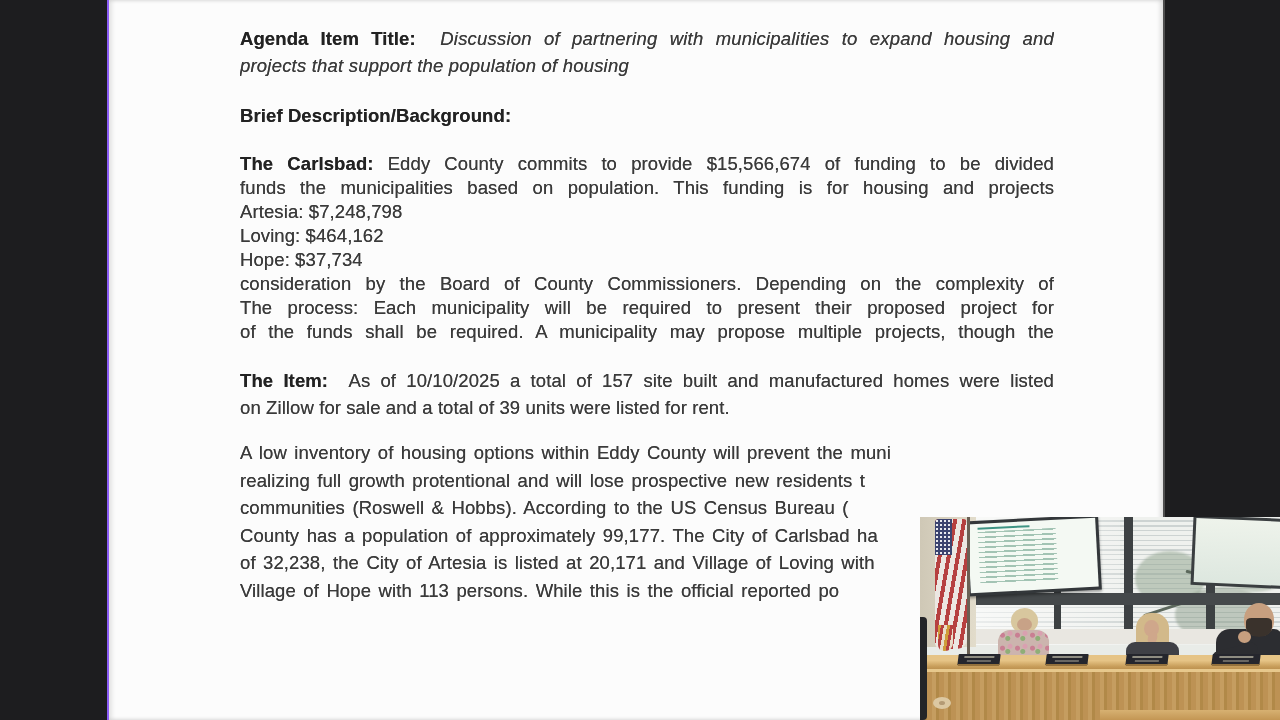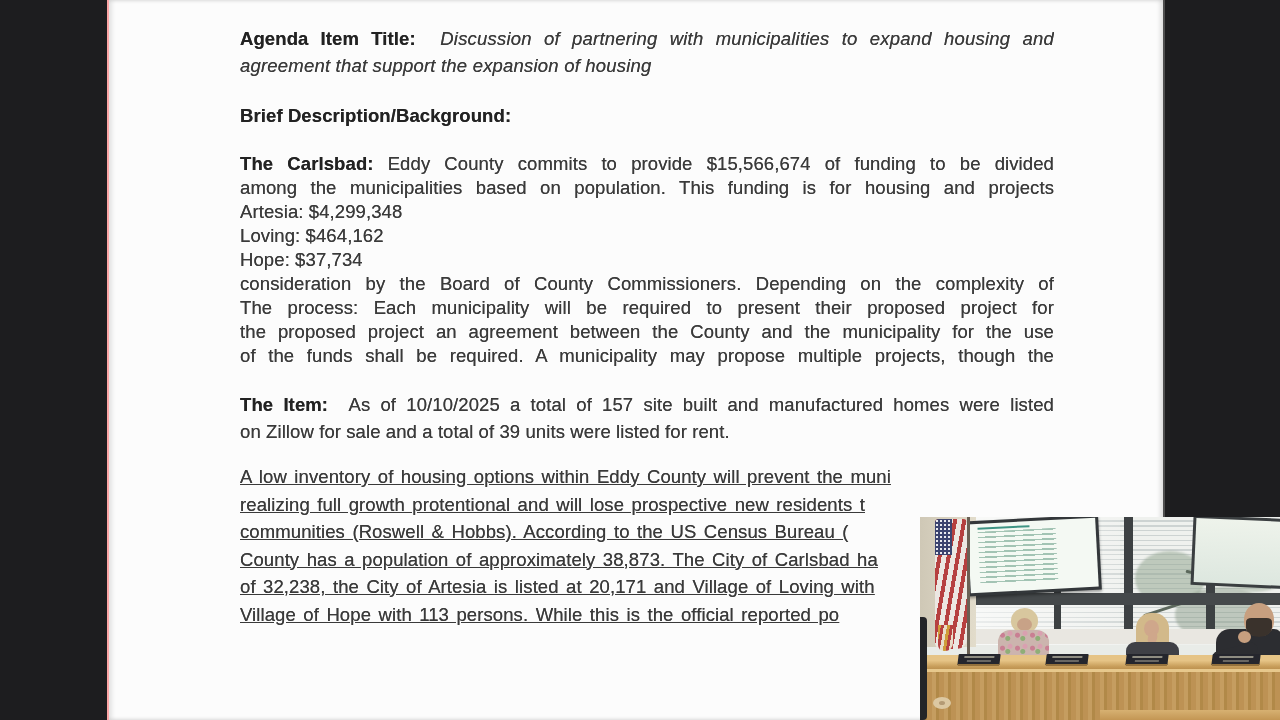--- a/index.html
+++ b/index.html
@@ -13,21 +13,21 @@
   body{font-family:"Liberation Sans","DejaVu Sans",sans-serif;}
   #frame{position:relative;width:1280px;height:720px;background:var(--letterbox);}
 
   
   .letterbox-bar{position:absolute;top:0;height:720px;background:var(--letterbox);}
   #bar-left{left:0;width:107px;}
   #bar-right{left:1165px;width:115px;}
   #page{
     position:absolute;left:107px;top:0;width:1058px;height:720px;
     background:var(--page);
-    border-left:2px solid #fca5a5;border-right:2px solid #4e4e4e;
+    border-left:2px solid #8b5cf6;border-right:2px solid #4e4e4e;
     box-shadow:inset 3px 0 4px rgba(0,0,0,.10), inset -3px 0 4px rgba(0,0,0,.12);
     z-index:1;
   }
   #doc{
     position:absolute;left:131px;top:0;width:814px;
     font-size:18.5px;color:var(--text);
     text-shadow:0 0 .6px rgba(55,55,55,.85);
     letter-spacing:.1px;
   }
   .para{width:814px;}
@@ -39,21 +39,21 @@
   .p-agenda-title{margin-top:25px;}
   .p-agenda-title .line{height:27px;line-height:27px;}
   .p-agenda-title .line .i{letter-spacing:.2px;}
   .p-brief-heading{margin-top:25px;}
   .p-brief-heading .line{height:24px;line-height:24px;}
   .p-proposal{margin-top:24px;}
   .p-proposal .line{height:24px;line-height:24px;}
   .p-need{margin-top:23px;}
   .p-need .line{height:27px;line-height:27px;}
   .p-low-inventory{margin-top:18px;word-spacing:2.2px;}
-  .p-low-inventory .line{height:27.5px;line-height:27.5px;text-decoration:underline;}
+  .p-low-inventory .line{height:27.5px;line-height:27.5px;}
 
   
   #video{
     position:absolute;left:920px;top:517px;width:360px;height:203px;
     overflow:hidden;background:#e9ece8;z-index:10;
   }
   #video *{position:absolute;}
   .v-blinds{left:0;top:0;width:360px;height:128px;
     background:repeating-linear-gradient(180deg,#eff1ee 0 3.5px,#cdd3d2 3.5px 4.8px);}
   .v-bright{left:0;top:0;width:200px;height:128px;
@@ -148,45 +148,44 @@
 
 <div id="frame">
 
   <div id="bar-left" class="letterbox-bar"></div>
   <div id="bar-right" class="letterbox-bar"></div>
 
   <div id="page">
     <div id="doc">
         <div class="para p-agenda-title">
           <div class="line jline"><span class="b">Agenda Item Title</span><span class="b">:</span><span class="i"> &nbsp;Discussion of partnering with municipalities to expand housing and</span></div>
-          <div class="line"><span class="i">agreement that support the expansion of housing</span></div>
+          <div class="line"><span class="i">projects that support the population of housing</span></div>
         </div>
         <div class="para p-brief-heading">
           <div class="line"><span class="b">Brief Description/Background:</span></div>
         </div>
         <div class="para p-proposal">
           <div class="line jline"><span class="b">The Carlsbad:</span><span> Eddy County commits to provide $15,566,674 of funding to be divided</span></div>
-          <div class="line jline"><span>among the municipalities based on population. This funding is for housing and projects</span></div>
-          <div class="line"><span>Artesia: $4,299,348</span></div>
+          <div class="line jline"><span>funds the municipalities based on population. This funding is for housing and projects</span></div>
+          <div class="line"><span>Artesia: $7,248,798</span></div>
           <div class="line"><span>Loving: $464,162</span></div>
           <div class="line"><span>Hope: $37,734</span></div>
           <div class="line jline"><span>consideration by the Board of County Commissioners. Depending on the complexity of</span></div>
           <div class="line jline"><span>The process: Each municipality will be required to present their proposed project for</span></div>
-          <div class="line jline"><span>the proposed project an agreement between the County and the municipality for the use</span></div>
           <div class="line jline"><span>of the funds shall be required. A municipality may propose multiple projects, though the</span></div>
         </div>
         <div class="para p-need">
           <div class="line jline"><span class="b">The Item:</span><span> &nbsp;As of 10/10/2025 a total of 157 site built and manufactured homes were listed</span></div>
           <div class="line"><span>on Zillow for sale and a total of 39 units were listed for rent.</span></div>
         </div>
         <div class="para p-low-inventory">
           <div class="line"><span>A low inventory of housing options within Eddy County will prevent the muni</span></div>
           <div class="line"><span>realizing full growth protentional and will lose prospective new residents t</span></div>
           <div class="line"><span>communities (Roswell &amp; Hobbs). According to the US Census Bureau (</span></div>
-          <div class="line"><span>County has a population of approximately 38,873. The City of Carlsbad ha</span></div>
+          <div class="line"><span>County has a population of approximately 99,177. The City of Carlsbad ha</span></div>
           <div class="line"><span>of 32,238, the City of Artesia is listed at 20,171 and Village of Loving with</span></div>
           <div class="line"><span>Village of Hope with 113 persons. While this is the official reported po</span></div>
         </div>
       </div>
   </div>
 
   <div id="video">
     <div class="v-blinds"></div>
     <div class="v-bright"></div>
     <div class="v-tree t1"></div>

